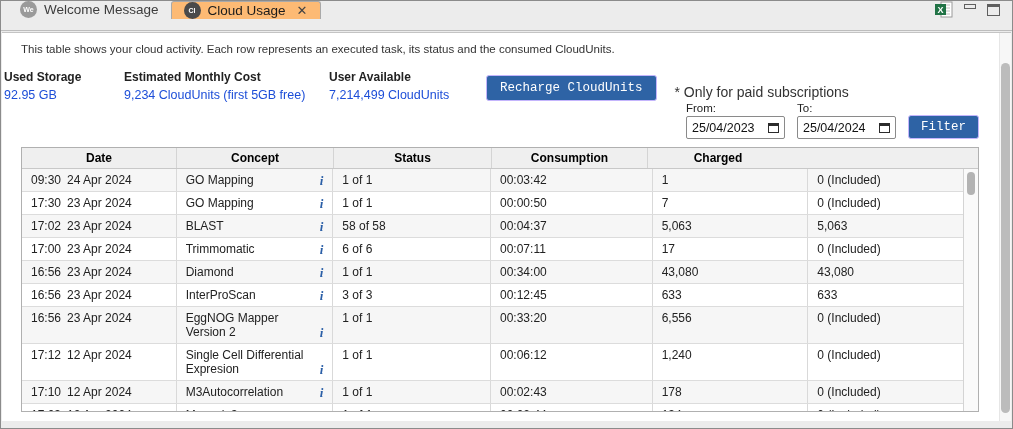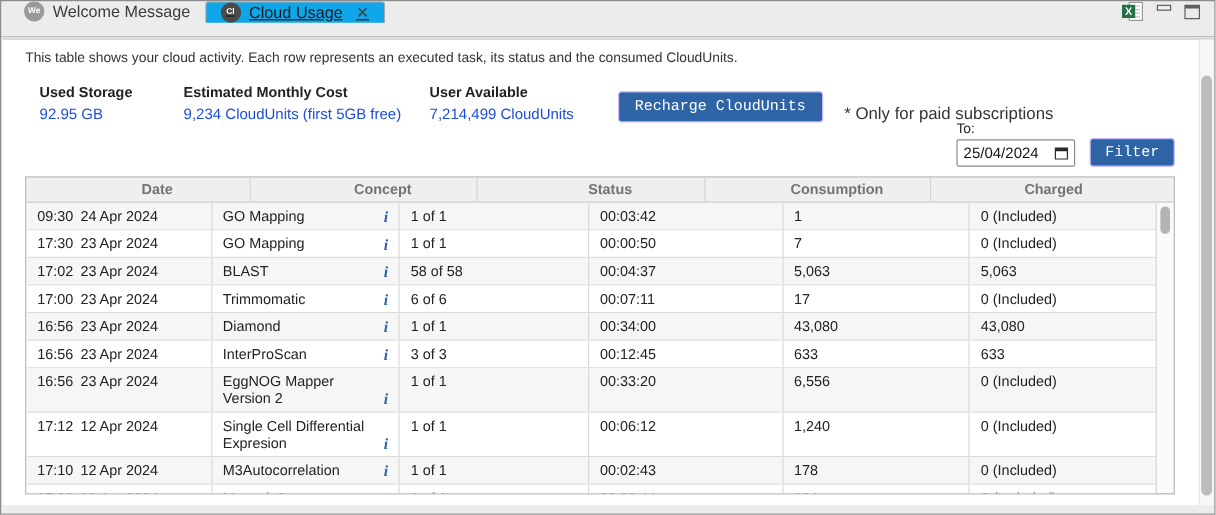--- a/index.html
+++ b/index.html
@@ -8,41 +8,41 @@
 
   .window {
     position:relative; width:1013px; height:429px;
     background:#ececec; border:1px solid #8b8b8b; overflow:hidden;
   }
 
   
   .tabbar { position:relative; height:30px; display:flex; align-items:flex-start; padding-left:7px; }
   .tabbar::after { content:''; position:absolute; left:0; right:0; bottom:0; height:1px; background:#bdbdbd; z-index:1; }
   .tab { display:flex; align-items:center; gap:7px; padding:0 12px; font-size:13.5px; color:#3c3c3c; cursor:default; }
-  .tab.active { position:relative; z-index:2; background:#0ea5e9; border:1px solid #a9a9a9; border-bottom:none; border-radius:3px 3px 0 0; color:#1b1b1b;text-decoration:underline; }
+  .tab.active { position:relative; z-index:2; background:#fdba74; border:1px solid #a9a9a9; border-bottom:none; border-radius:3px 3px 0 0; color:#1b1b1b; }
   .tab-icon { width:17px; height:17px; border-radius:50%; color:#fff; font-size:7px; font-weight:bold;
               display:flex; align-items:center; justify-content:center; flex:0 0 auto; }
   .tab-icon.gray { background:#9a9a9a; }
   .tab-icon.dark { background:#4a4a4a; }
   .tab-close { font-size:13px; color:#444; margin-left:4px; line-height:1; }
 
   .tabbar-actions { margin-left:auto; display:flex; align-items:center; gap:11px; padding-right:12px; }
   .win-icon { display:flex; align-items:center; justify-content:center; }
   .icon-min { width:12px; height:5px; border:1px solid #5f5f5f; background:#ececec; margin-top:-6px; }
   .icon-max { width:13px; height:12px; border:1px solid #5f5f5f; border-top:3px solid #5f5f5f; background:#ececec; }
 
   
   .view {
     position:absolute; left:1px; right:1px; top:31px; height:389px;
     background:#ffffff; border-top:1px solid #c4c4c4;
   }
   .desc { position:absolute; left:19px; top:10px; font-size:11.5px; color:#333; }
 
   
-  .summary { position:absolute; left:31px; top:37px; display:flex; align-items:flex-end; }
+  .summary { position:absolute; left:2px; top:37px; display:flex; align-items:center; }
   .stat { display:flex; flex-direction:column; gap:4px; }
   .stat-label { font-size:12px; font-weight:bold; color:#222; }
   .stat-value { font-size:12.5px; color:#1d4ed8; }
   .stat.w1 { width:120px; } .stat.w2 { width:205px; } .stat.w3 { width:157px; }
   .btn { background:#2e63a5; color:#fff; border:1px solid #c4b5fd; border-radius:3px;
          font-family:Liberation Mono, monospace; font-size:12.5px; cursor:pointer; }
   .btn-recharge { padding:5px 13px; margin-top:3px; }
   .paid-note { font-size:14px; color:#333; margin-left:18px; margin-top:11px; }
 
   
@@ -53,22 +53,22 @@
               background:#fff; height:23px; padding:0 5px; }
   .date-box input { border:none; outline:none; width:72px; font-family:"Liberation Sans",sans-serif;
                     font-size:12.5px; color:#111; background:transparent; }
   .cal-icon { width:11px; height:10px; border:1.4px solid #2b2b2b; border-top:3px solid #2b2b2b; margin-left:4px; }
   .btn-filter { padding:4px 12px; height:24px; }
 
   
   .table { position:absolute; left:19px; top:114px; width:958px; height:265px;
            border:1px solid #b0b0b0; background:#fff; overflow:hidden; }
   .thead { display:flex; height:21px; background:#efefef; border-bottom:1px solid #c8c8c8; }
-  .th { font-size:12px; font-weight:bold; color:#737373; display:flex; align-items:center; justify-content:center;
-        border-right:1px solid #d4d4d4;margin-left:32px; }
+  .th { font-size:12px; font-weight:bold; color:#000000; display:flex; align-items:center; justify-content:center;
+        border-right:1px solid #d4d4d4; }
   .th:last-child { border-right:none; }
   .c0{width:155px;} .c1{width:157px;} .c2{width:158px;} .c3{width:162px;} .c4{width:156px;} .c5{width:140px;}
   .tbody { position:absolute; left:0; top:21px; right:15px; bottom:0; }
   .tr { display:flex; border-bottom:1px solid #dcdcdc; background:#fff; }
   .tr:nth-child(odd) { background:#f6f6f6; }
   .td { font-size:12px; color:#222; padding:4px 9px; line-height:14px; border-right:1px solid #d9d9d9;
         display:flex; align-items:flex-start; }
   .td.c5 { border-right:none; width:155px; }
   .td-date .t { display:inline-block; width:36px; }
   .td-concept { justify-content:space-between; align-items:flex-end; }
@@ -141,20 +141,27 @@
       <div class="stat w3">
         <span class="stat-label">User Available</span>
         <span class="stat-value">7,214,499 CloudUnits</span>
       </div>
       <button class="btn btn-recharge">Recharge CloudUnits</button>
       <span class="paid-note">* Only for paid subscriptions</span>
     </div>
 
     <div class="filter-row">
       <div class="date-group">
+        <span class="date-label">From:</span>
+        <span class="date-box">
+          <input value="25/04/2023" style="">
+          <span class="cal-icon"></span>
+        </span>
+      </div>
+      <div class="date-group">
         <span class="date-label">To:</span>
         <span class="date-box">
           <input value="25/04/2024" style="">
           <span class="cal-icon"></span>
         </span>
       </div>
       <button class="btn btn-filter">Filter</button>
     </div>
 
     <div class="table">

